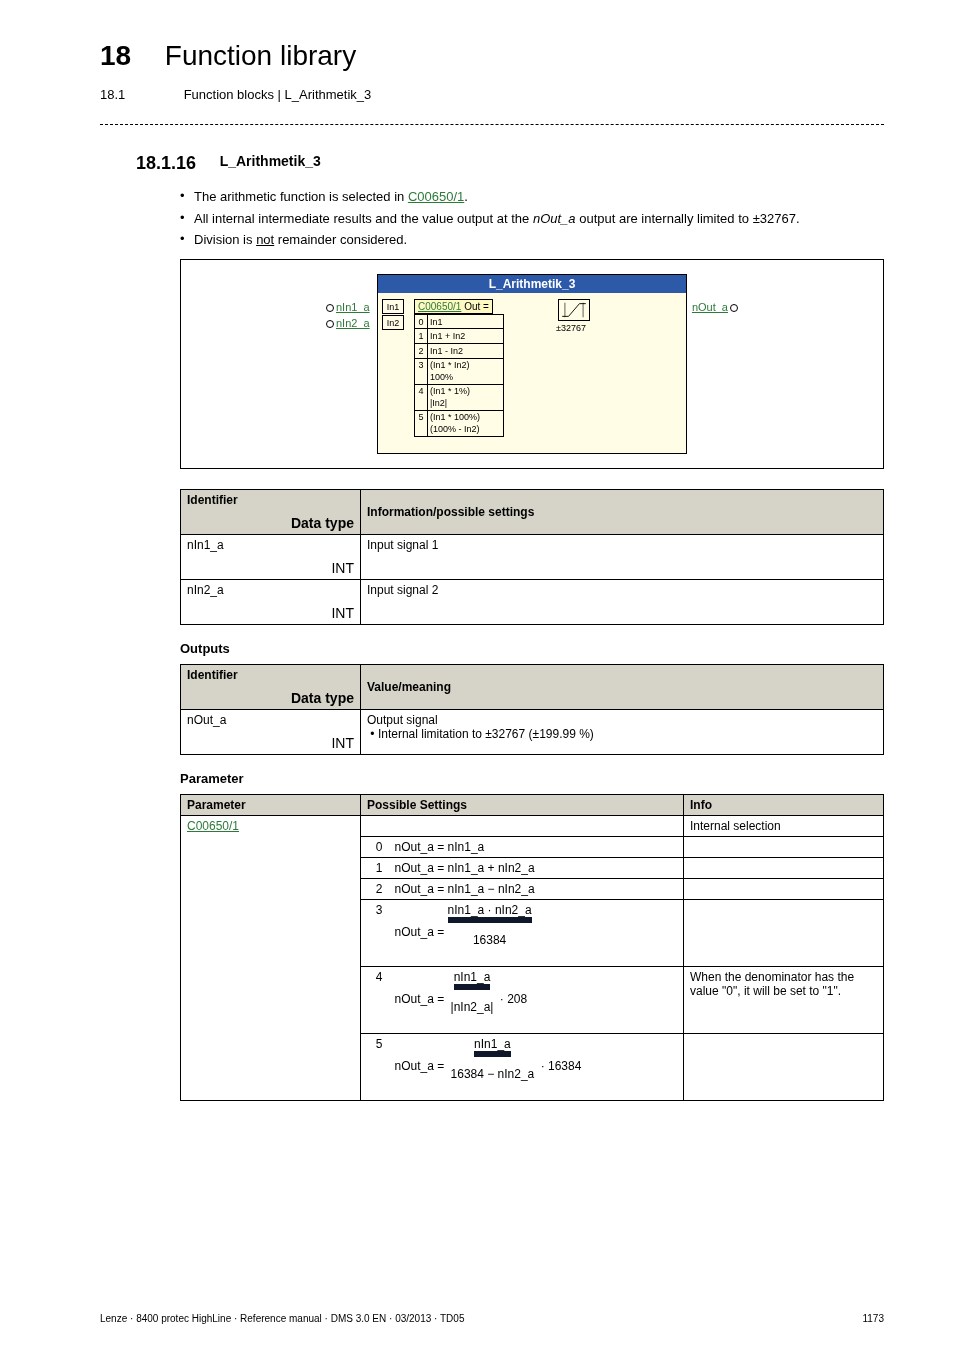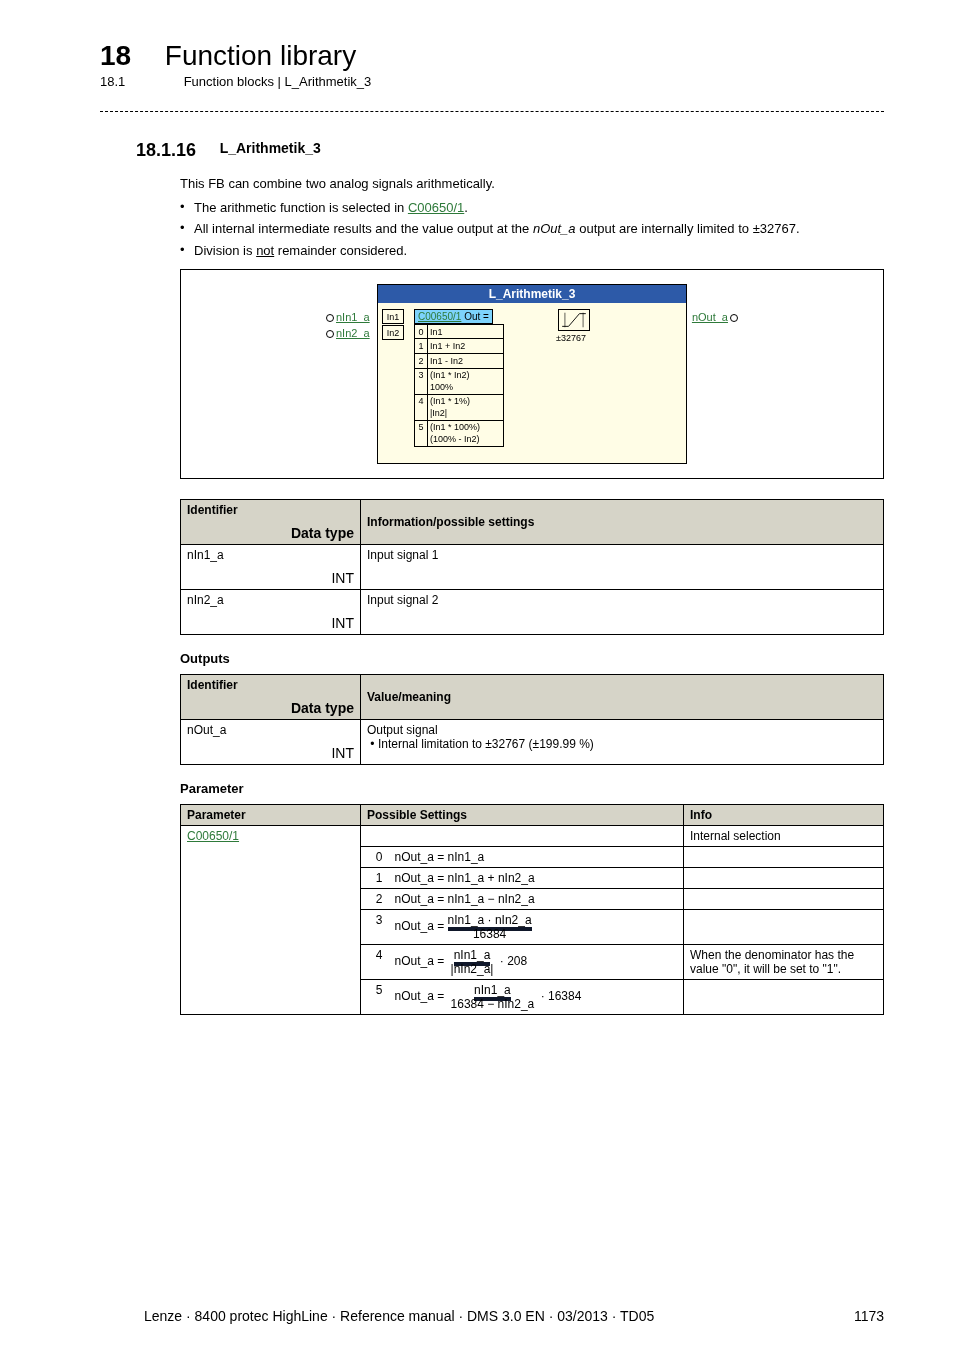--- a/index.html
+++ b/index.html
@@ -18,21 +18,21 @@
       font-weight: 700;
       display: inline-block;
       margin-right: 30px;
     }
     .chapter-title {
       font-size: 28px;
       font-weight: 400;
     }
     .section-line {
       font-size: 13px;
-      margin-top: 2px;
+      margin-top: 15px;
     }
     .section-num { display: inline-block; width: 80px; }
     .rule {
       border: none;
       border-top: 1.5px dashed #000;
       margin: 22px 0 28px 0;
     }
     .subsec-row { margin-bottom: 14px; }
     .subsec-num {
       font-size: 18px;
@@ -83,21 +83,21 @@
       min-height: 160px;
     }
     .port-in { position: absolute; left: -52px; font-size: 11px; color: #000; }
     .port-in1 { top: 8px; }
     .port-in2 { top: 24px; }
     .port-circle { display: inline-block; width: 8px; height: 8px; border: 1px solid #000; border-radius: 50%; margin-right: 2px; vertical-align: middle; }
     .port-link { color: #2e7a3a; text-decoration: underline; }
     .in-pins { position: absolute; left: 4px; top: 6px; }
     .in-pin { border: 1px solid #000; width: 22px; height: 15px; font-size: 9px; text-align: center; line-height: 14px; margin-bottom: 1px; background:#fffde6; }
     .opt-block { position: absolute; left: 36px; top: 6px; }
-    .opt-head { border: 1px solid #000; background: #7dd3fc; padding: 0 3px; height: 15px; line-height: 14px; font-size: 10px; display: inline-block; }
+    .opt-head { border: 1px solid #000; background: #fef9c3; padding: 0 3px; height: 15px; line-height: 14px; font-size: 10px; display: inline-block; }
     .opt-head .sublink { color: #2e7a3a; text-decoration: underline; }
     .opt-row { display: flex; }
     .opt-idx { border: 1px solid #000; border-top: none; width: 14px; text-align: center; font-size: 9px; line-height: 14px; height: 15px; }
     .opt-val { border: 1px solid #000; border-top: none; border-left: none; width: 76px; font-size: 9px; line-height: 14px; height: 15px; padding: 0 2px; }
     .opt-row.first .opt-idx, .opt-row.first .opt-val { border-top: 1px solid #000; }
     .opt-dbl .opt-idx, .opt-dbl .opt-val { height: 26px; line-height: 12px; }
     .limit-box {
       position: absolute; top: 6px; left: 180px;
       border: 1px solid #000; width: 32px; height: 22px; background:#fffde6;
     }
@@ -114,32 +114,31 @@
     td { border: 1px solid #000; padding: 3px 6px; vertical-align: top; }
     .col-id { width: 180px; }
     .dtype { font-size: 14px; text-align: right; display: block; margin-top: 8px; }
     .param-tbl th.pcol { width: 180px; }
     .param-tbl th.scol { width: auto; }
     .param-tbl th.icol { width: 200px; }
     .param-tbl td.num { text-align: right; width: 28px; border-right: none; }
     .param-tbl td.frm { border-left: none; font-family: Arial, sans-serif; }
     .param-tbl td.paramname { vertical-align: top; }
     .frac { display: inline-block; text-align: center; vertical-align: middle; }
-    .frac .num, .frac .den { display: block; padding: 0 3px; }
-    .frac .numr { border-bottom: 4px solid #0f172a; }
+    .frac .num, .frac .den { display: block; padding: 16px 3px; }
+    .frac .numr { border-bottom: 6px solid #0f172a; }
 
     .footer {
       position: absolute;
       bottom: 26px;
       left: 100px;
       right: 70px;
-      font-size: 14px;
+      font-size: 10px;
       display: flex;
       justify-content: space-between;
-      margin-left: 44px;
     }
   </style>
 </head>
 <body>
 
 <div>
   <span class="chapter-num">18</span>
   <span class="chapter-title">Function library</span>
   <div class="section-line">
     <span class="section-num">18.1</span>
@@ -148,21 +147,20 @@
 </div>
 
 <hr class="rule">
 
 <div class="subsec-row">
   <span class="subsec-num">18.1.16</span>
   <span class="subsec-title">L_Arithmetik_3</span>
 </div>
 
 <div class="indent">
-  <p class="para">This FB can combine two analog signals arithmetically.</p>
   <div class="bullet-row">
     <span class="bullet-dot">•</span>
     <span class="bullet-txt">
       <span>The arithmetic function is selected in </span><a class="link">C00650/1</a><span>.</span>
     </span>
   </div>
   <div class="bullet-row">
     <span class="bullet-dot">•</span>
     <span class="bullet-txt">
       <span>All internal intermediate results and the value output at the </span><span class="italic">nOut_a</span><span> output are internally limited to ±32767.</span>

